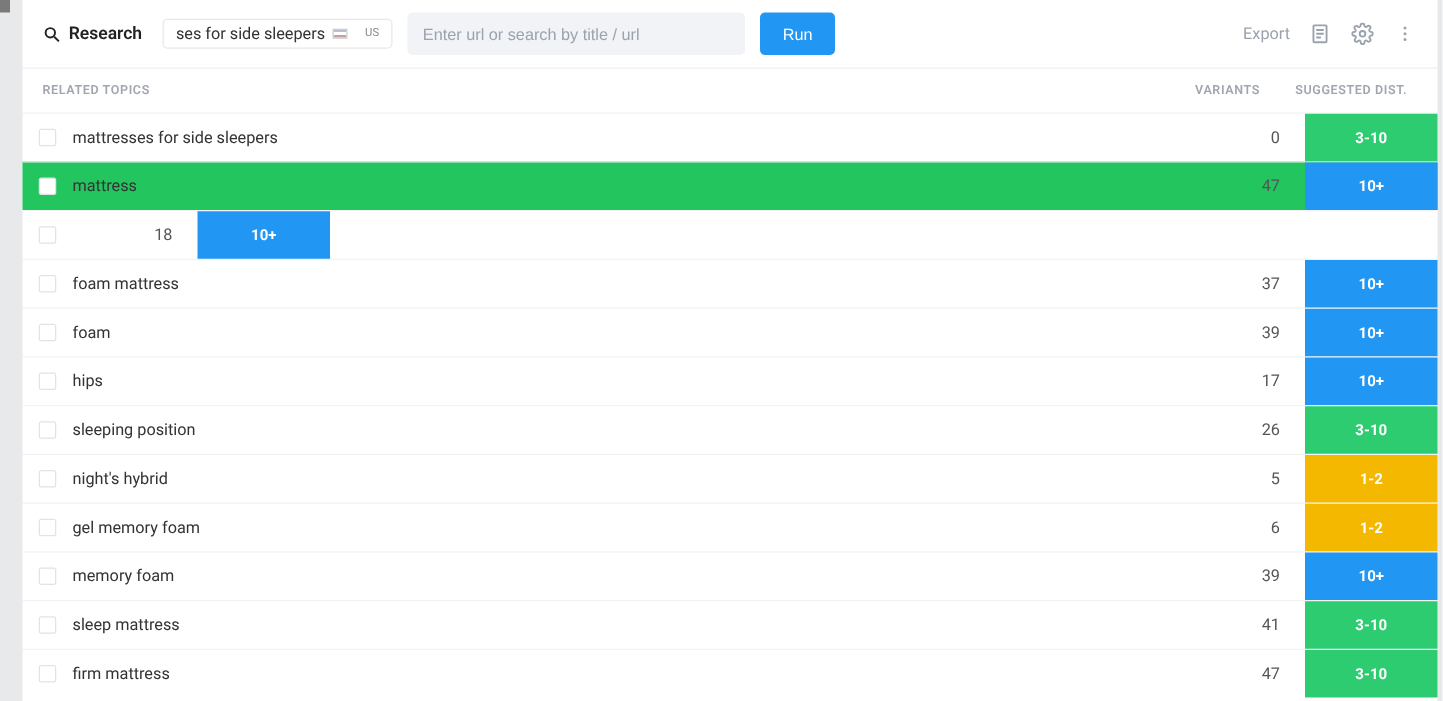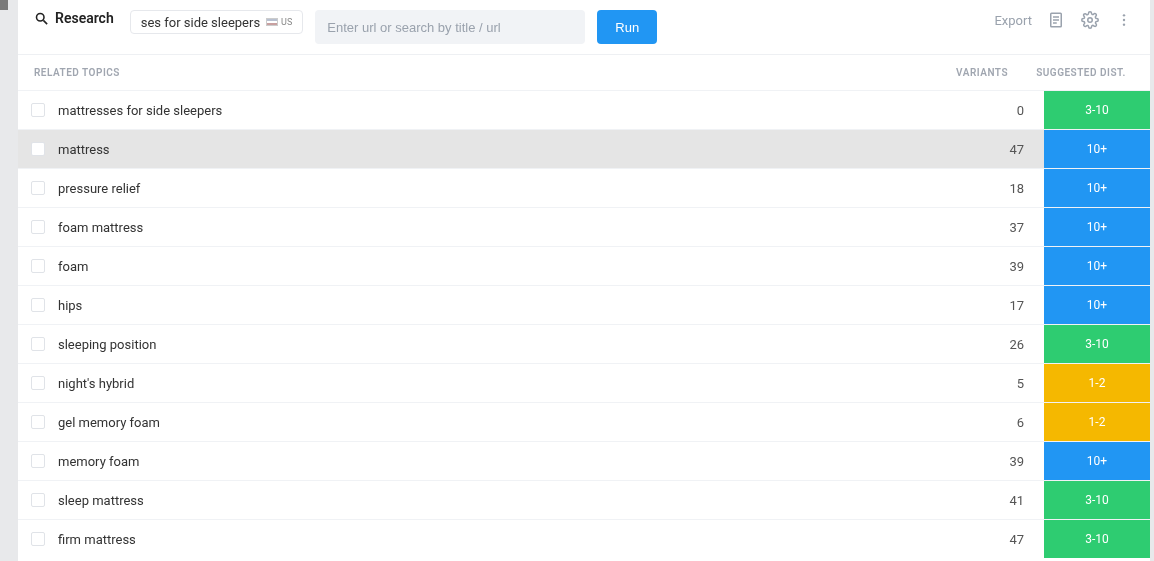--- a/index.html
+++ b/index.html
@@ -22,21 +22,21 @@
     background: #7a7a7a;
   }
   .page {
     background: #fff;
     margin: 0 4px 0 10px;
     min-height: 561px;
     position: relative;
   }
   .topbar {
     display: flex;
-    align-items: flex-start;
+    align-items: center;
     padding: 10px 16px;
     border-bottom: 1px solid #eef0f3;
   }
   .title-group {
     display: flex;
     align-items: center;
     gap: 6px;
     font-weight: 600;
     color: #222;
     font-size: 14px;
@@ -55,21 +55,21 @@
     padding: 6px 10px;
     font-size: 13px;
     color: #333;
     margin-right: 12px;
     height: 24px;
     min-width: 155px;
   }
   .flag {
     display: flex;
     align-items: center;
-    gap: 3px;
+    gap: 14px;
     font-size: 9px;
     color: #888;
   }
   .flag-box {
     width: 12px; height: 8px;
     background: linear-gradient(to bottom, #b8c0d0 33%, #fff 33% 66%, #c8a0a0 66%);
     border: 0.5px solid #ccc;
   }
   .url-input {
     flex: 0 0 270px;
@@ -157,26 +157,26 @@
     color: #555;
   }
   .row-dist {
     width: 106px;
     height: 100%;
     display: flex;
     align-items: center;
     justify-content: center;
     color: #fff;
     font-size: 12px;
-    font-weight: 400;
+    font-weight: 700;
   }
   .dist-green  { background: #2ecc71; }
   .dist-blue   { background: #2196f3; }
   .dist-yellow { background: #f5b800; }
-  .row.hovered { background: #e5e5e5; }
+  .row.hovered { background: #22c55e; }
 </style>
 </head>
 <body>
 
 <div class="outer-wrap">
   <div class="scroll-handle"></div>
   <div class="page">
 
     <div class="topbar">
       <div class="title-group">
@@ -247,21 +247,20 @@
             <div class="chk"></div>
           </div>
           <div class="row-topic">mattress</div>
           <div class="row-variants">47</div>
           <div class="row-dist dist-blue">10+</div>
         </div>
         <div class="row">
           <div class="row-check-cell">
             <div class="chk"></div>
           </div>
-          <div class="row-topic">pressure relief</div>
           <div class="row-variants">18</div>
           <div class="row-dist dist-blue">10+</div>
         </div>
         <div class="row">
           <div class="row-check-cell">
             <div class="chk"></div>
           </div>
           <div class="row-topic">foam mattress</div>
           <div class="row-variants">37</div>
           <div class="row-dist dist-blue">10+</div>

